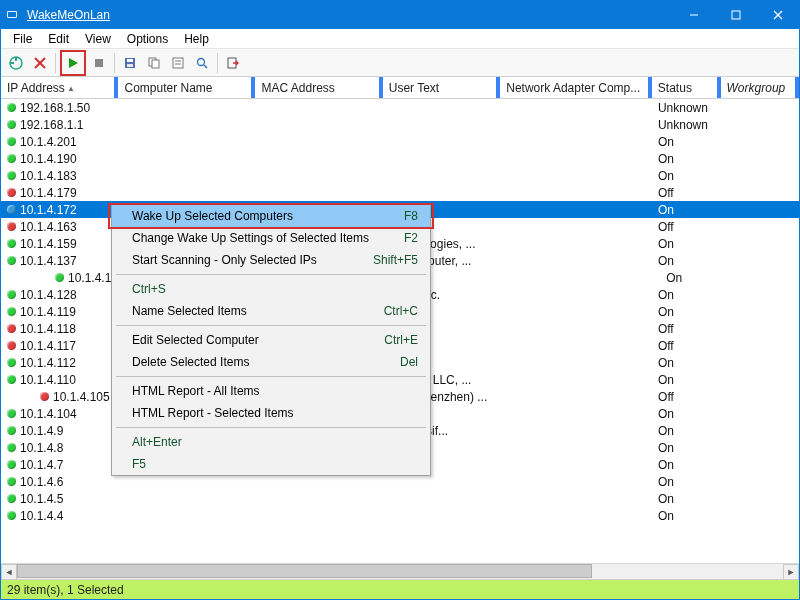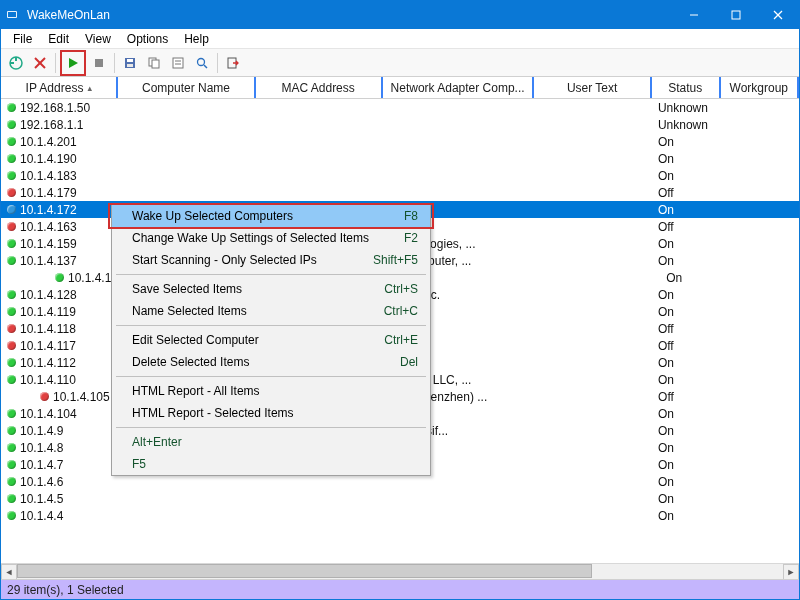--- a/index.html
+++ b/index.html
@@ -1,43 +1,43 @@
 <!DOCTYPE html>
 <html><head>
 <meta charset="utf-8">
 <style>
   * { box-sizing: border-box; margin: 0; padding: 0; }
   html, body { width: 800px; height: 600px; font-family: "Segoe UI", Tahoma, sans-serif; font-size: 12px; background: #fff; overflow: hidden; }
   .window { width: 800px; height: 600px; display: flex; flex-direction: column; border: 1px solid #0a78d6; }
   .titlebar { height: 28px; background: #0a78d6; color: #fff; display: flex; align-items: center; }
   .titlebar .icon-slot { width: 22px; display: flex; align-items: center; justify-content: center; }
-  .titlebar .title { flex: 1; padding-left: 4px; font-size: 12px; }
+  .titlebar .title { flex: 1; padding-left: 4px; font-size: 12px; text-decoration: underline; }
   .titlebar .winbtn { width: 42px; height: 28px; display: flex; align-items: center; justify-content: center; cursor: default; }
   .menubar { height: 20px; background: #fff; display: flex; align-items: center; padding: 0 4px; border-bottom: 1px solid #e5e5e5; }
   .menubar .menu { padding: 2px 8px; cursor: default; }
   .toolbar { height: 28px; background: #f8f8f8; border-bottom: 1px solid #d0d0d0; display: flex; align-items: center; padding: 0 4px; gap: 2px; }
   .tbtn { width: 22px; height: 22px; display: flex; align-items: center; justify-content: center; cursor: default; border: 1px solid transparent; }
   .tsep { width: 1px; height: 20px; background: #d0d0d0; margin: 0 2px; }
   .redbox { border: 2px solid #d03030; padding: 0; }
   .header-row { height: 22px; display: flex; border-bottom: 1px solid #d0d0d0; background: #fff; }
-  .header-row .col { display: flex; align-items: center; padding: 0 6px; border-right: 2px solid #3b82f6; font-size: 12px; color: #222; white-space: nowrap; overflow: hidden; justify-content: center; }
+  .header-row .col { display: flex; align-items: center; padding: 0 6px; border-right: 4px solid #3b82f6; font-size: 12px; color: #222; white-space: nowrap; overflow: hidden; }
   .sort-arrow { margin-left: 4px; font-size: 9px; color: #666; }
   .grid-body { position: relative; flex: 1; overflow: hidden; background: #fff; }
   .row { height: 17px; display: flex; align-items: center; font-size: 12px; color: #111; }
   .row .cell { padding: 0 6px; white-space: nowrap; overflow: hidden; text-overflow: clip; }
   .row.selected { background: #0078d7; color: #fff; }
   .dot { width: 9px; height: 9px; border-radius: 50%; display: inline-block; margin-right: 4px; box-shadow: inset -1px -1px 1px rgba(0,0,0,0.25), inset 1px 1px 1px rgba(255,255,255,0.5); }
   .dot.green { background: #2ecc40; }
   .dot.red { background: #e04040; }
   .dot.blue { background: #3498db; }
   .scroll-h { height: 16px; background: #f0f0f0; border-top: 1px solid #d8d8d8; display: flex; align-items: center; }
   .scroll-h .sbtn { width: 16px; height: 16px; display: flex; align-items: center; justify-content: center; background: #f0f0f0; border: 1px solid #c8c8c8; font-size: 9px; color: #555; }
   .scroll-h .track { flex: 1; height: 16px; position: relative; }
   .scroll-h .thumb { position: absolute; left: 0; top: 0; height: 14px; background: #cdcdcd; border: 1px solid #b0b0b0; }
-  .statusbar { height: 20px; background: #c4b5fd; border-top: 1px solid #d0d0d0; display: flex; align-items: center; padding: 0 6px; font-size: 12px; color: #222; }
+  .statusbar { height: 20px; background: #bef264; border-top: 1px solid #d0d0d0; display: flex; align-items: center; padding: 0 6px; font-size: 12px; color: #222; }
   .context-menu { position: absolute; background: #f2f2f2; border: 1px solid #a0a0a0; box-shadow: 2px 2px 3px rgba(0,0,0,0.2); font-size: 12px; z-index: 50; }
   .context-menu .citem { height: 22px; display: flex; align-items: center; padding: 0 12px 0 20px; cursor: default; }
   .context-menu .citem .lab { flex: 1; padding-right: 30px; }
   .context-menu .citem .sc { color: #14532d; }
   .context-menu .citem.hl { background: #91c9f7; }
   .context-menu .csep { height: 1px; background: #c0c0c0; margin: 3px 4px; }
   .redbox-menu { position: absolute; border: 2px solid #d03030; z-index: 60; pointer-events: none; }
   svg { display: block; }
 </style>
 </head>
@@ -139,24 +139,24 @@
           <rect x="2" y="2" width="8" height="10" fill="none" stroke="#555"></rect>
           <path d="M7 7 L12 7 M10 5 L12 7 L10 9" fill="none" stroke="#d03030" stroke-width="1.3"></path>
         </svg>
       </div>
   </div>
 
   <div class="header-row" id="header-row">
       <div class="col" style="width: 120px;">IP Address<span class="sort-arrow">▴</span></div>
       <div class="col" style="width: 140px;">Computer Name</div>
       <div class="col" style="width: 130px;">MAC Address</div>
+      <div class="col" style="width: 120px;">User Text</div>
       <div class="col" style="width: 155px;">Network Adapter Comp...</div>
-      <div class="col" style="width: 120px;">User Text</div>
       <div class="col" style="width: 70px;">Status</div>
-      <div class="col" style="width: 80px;">Workgroup</div>
+      <div class="col" style="width: 80px; font-style: italic;">Workgroup</div>
     </div>
 
   <div class="grid-body" id="grid-body">
 
     <div class="row">
         <div class="cell" style="width: 120px;"><span class="dot green"></span><span>192.168.1.50</span></div>
         <div class="cell" style="width: 140px;"></div>
         <div class="cell" style="width: 130px;"></div>
         <div class="cell" style="width: 155px;"></div>
         <div class="cell" style="width: 120px;"></div>
@@ -387,21 +387,20 @@
         <div class="citem">
           <span class="lab">Change Wake Up Settings of Selected Items</span>
           <span class="sc">F2</span>
         </div>
         <div class="citem">
           <span class="lab">Start Scanning - Only Selected IPs</span>
           <span class="sc">Shift+F5</span>
         </div>
         <div class="csep"></div>
         <div class="citem">
-          <span class="lab">Save Selected Items</span>
           <span class="sc">Ctrl+S</span>
         </div>
         <div class="citem">
           <span class="lab">Name Selected Items</span>
           <span class="sc">Ctrl+C</span>
         </div>
         <div class="csep"></div>
         <div class="citem">
           <span class="lab">Edit Selected Computer</span>
           <span class="sc">Ctrl+E</span>

